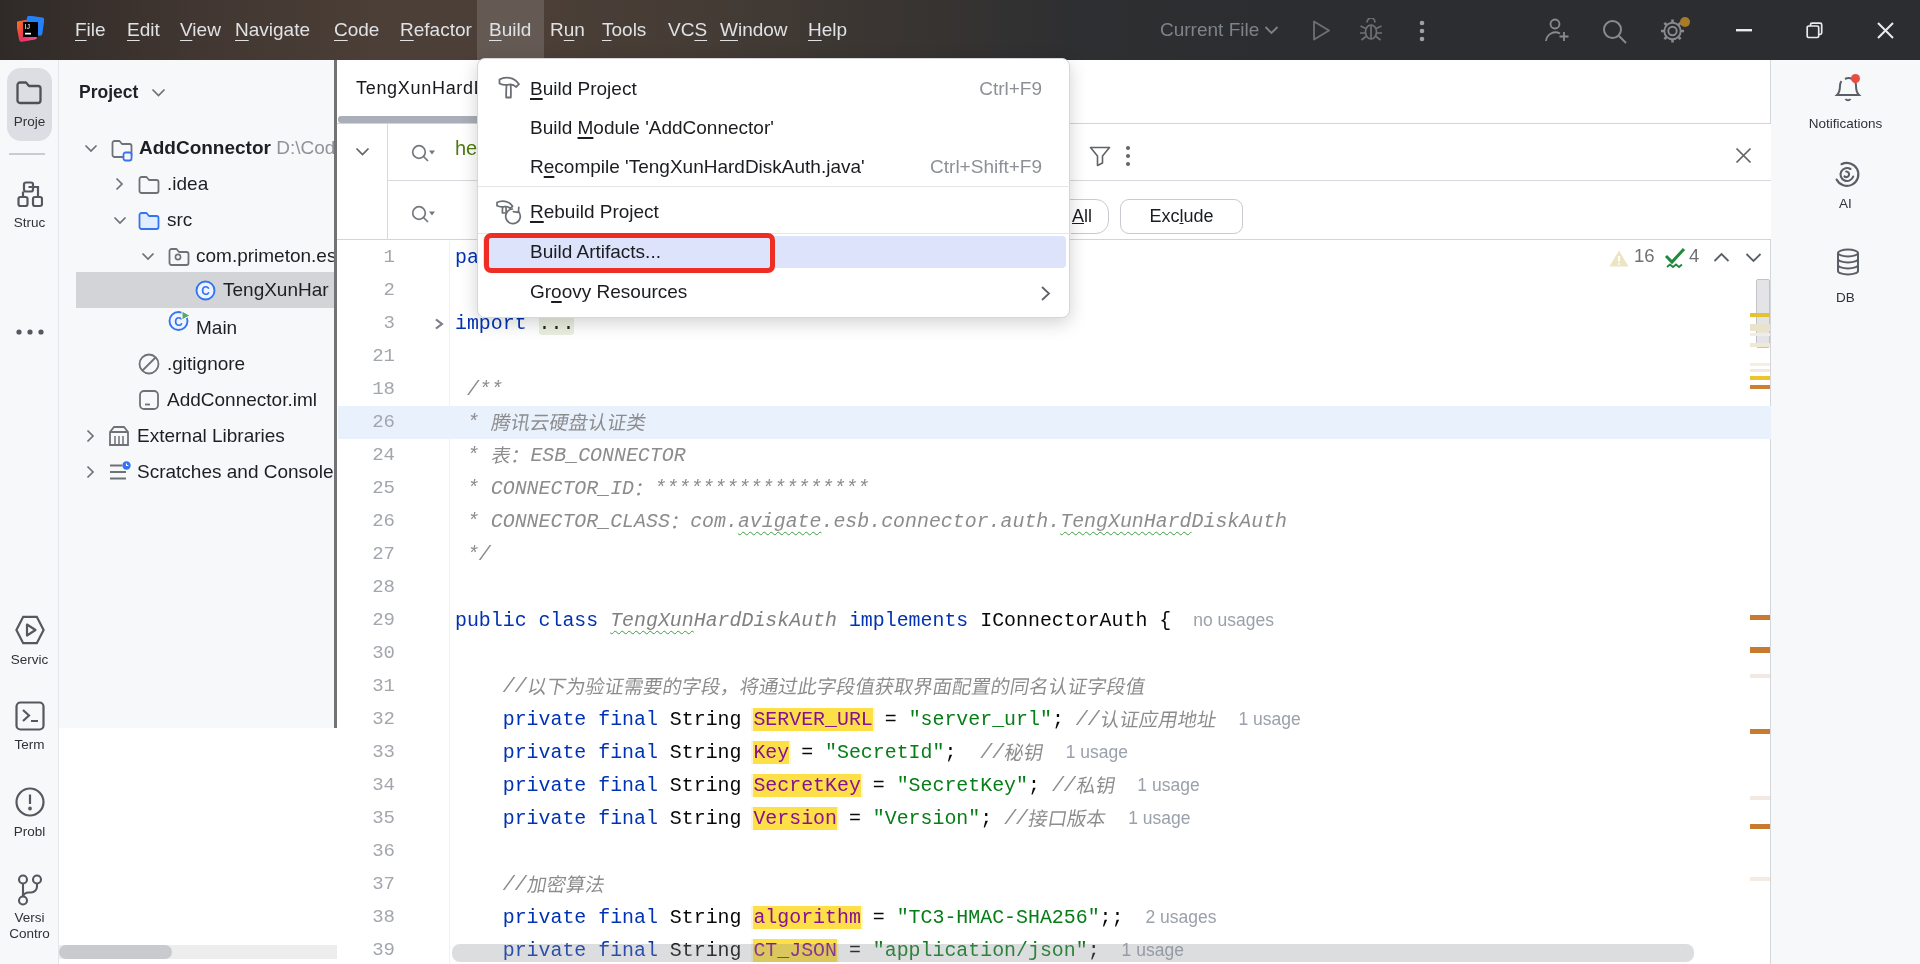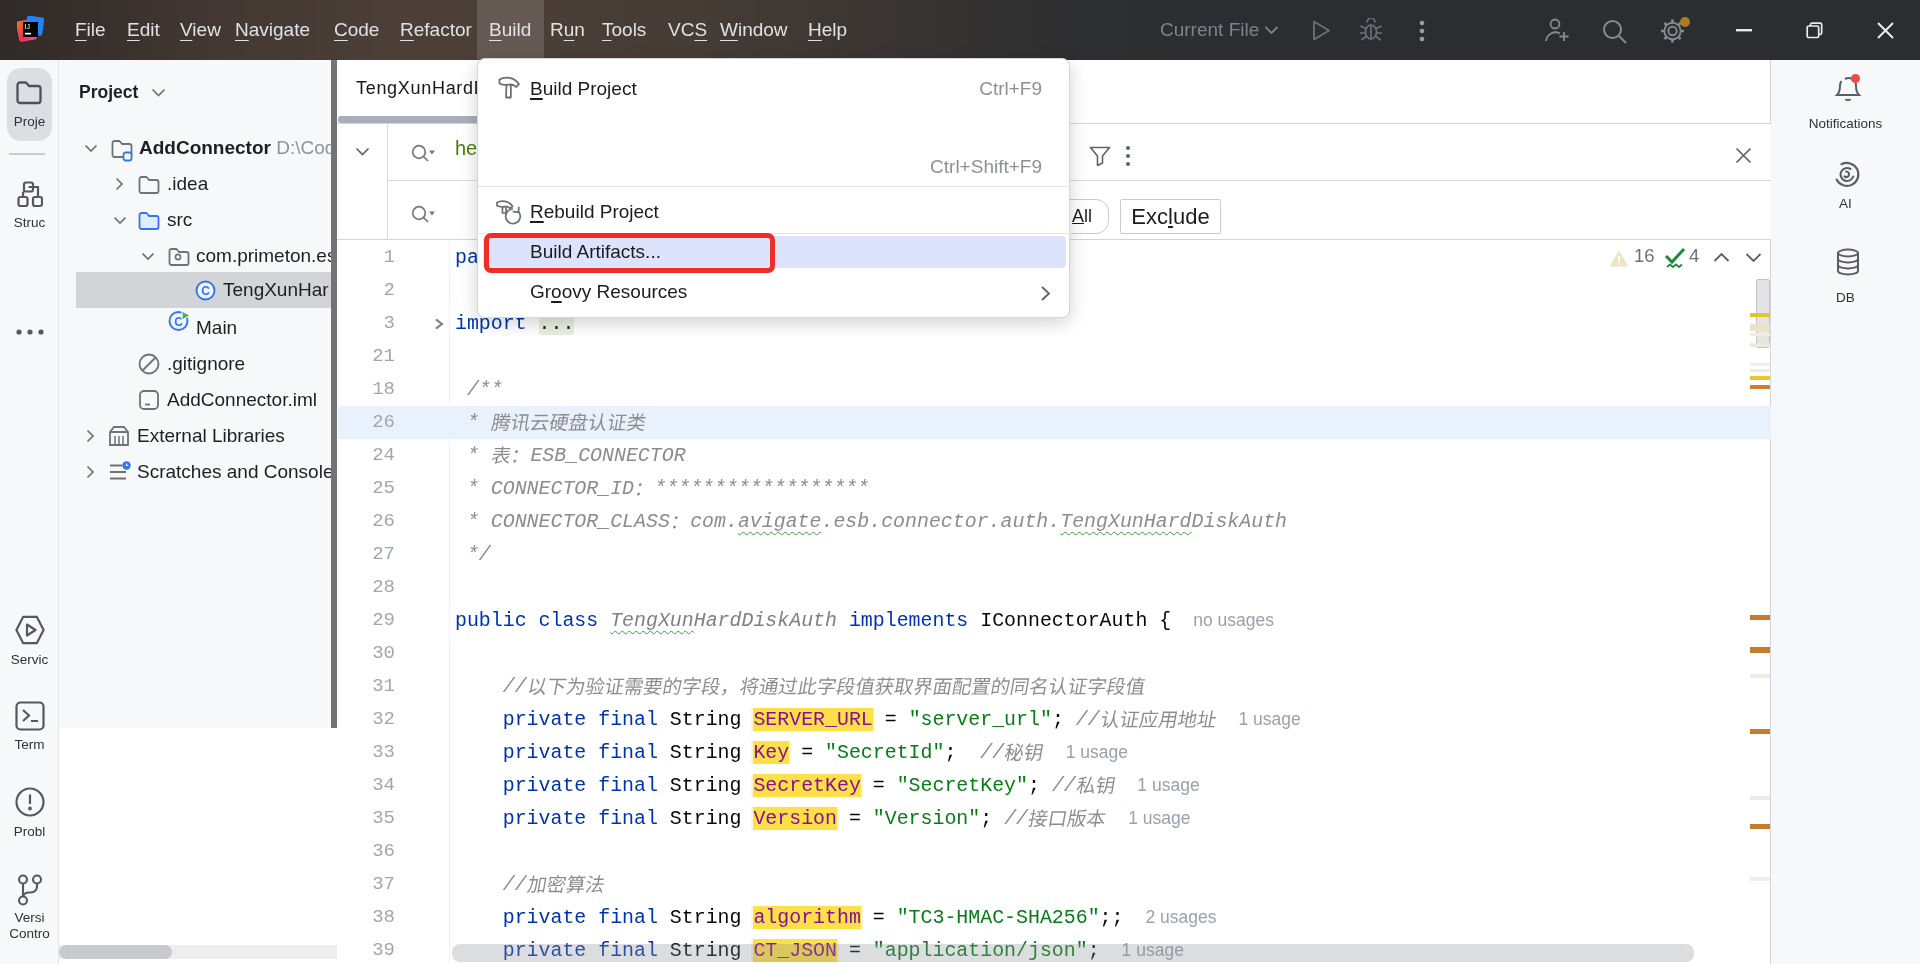--- a/index.html
+++ b/index.html
@@ -8,21 +8,21 @@
 
 #title { position:absolute; left:0; top:0; width:1920px; height:60px;
   background:linear-gradient(90deg,#2f2a28 0,#413631 10%,#4b3f37 20%,#4b3f37 28%,#453c35 36%,#3a3532 46%,#2e2f31 56%,#2b2d30 66%,#2b2d30 100%); }
 #title .mi { position:absolute; top:0; height:60px; line-height:60px; color:#dfe1e5; font-size:19px; }
 #title u { text-decoration-thickness:1.4px; text-underline-offset:3.5px; }
 .buildhl { position:absolute; left:477px; top:0; width:67px; height:60px; background:rgba(255,255,255,.14); }
 
 #lstrip { position:absolute; left:0; top:60px; width:59px; height:904px; background:#f7f8fa; border-right:1px solid #e4e6ea; }
 .slab { position:absolute; width:59px; text-align:center; font-size:13.5px; color:#303237; }
 
-#proj { position:absolute; left:59px; top:60px; width:278px; height:668px; background:#f7f8fa; border-right:6px solid #737373; overflow:hidden; }
+#proj { position:absolute; left:59px; top:60px; width:278px; height:668px; background:#f7f8fa; border-right:3px solid #737373; overflow:hidden; }
 #proj .hdr { position:absolute; left:20px; top:22px; font-size:17.5px; font-weight:bold; color:#202228; }
 .trow { position:absolute; height:36px; line-height:36px; font-size:19px; color:#1d1f23; white-space:nowrap; }
 .dim { color:#8f939a; }
 
 #edit { position:absolute; left:337px; top:60px; width:1434px; height:904px; background:#fff; border-right:1px solid #d4d6da; }
 #tabname { position:absolute; left:356px; top:60px; height:56px; line-height:56px; font-size:18px; letter-spacing:0.7px; color:#16181c; }
 .caret { position:absolute; left:338px; top:406px; width:1433px; height:33px; background:#e9f1fd; }
 .ln { position:absolute; left:337px; width:58px; height:33px; line-height:33px; text-align:right;
   font-family:"Liberation Mono",monospace; font-size:19px; color:#a2a6ad; }
 .cl { position:absolute; left:455px; height:33px; line-height:33px; white-space:pre;
@@ -424,32 +424,34 @@
       <path d="M1.5 1.5 L15.5 15.5 M15.5 1.5 L1.5 15.5" stroke="#5f6368" stroke-width="1.7"></path>
     </svg>
  <svg class="abs" style="left:74px;top:81px" width="24" height="19" viewBox="0 0 24 19">
       <g stroke="#74787e" stroke-width="1.7" fill="none">
         <circle cx="8" cy="8" r="6.3"></circle>
         <path d="M12.5 12.5 L17 17"></path>
       </g>
       <path d="M18 6.5 h6 l-3 4 z" fill="#74787e"></path>
     </svg>
  <div class="abs" style="left:648px;top:75px;width:124px;height:35px;border:1px solid #c7cad0;border-radius:13px;text-align:center;line-height:33px;font-size:18px;color:#1a1c20">Replace <u>A</u>ll</div>
- <div class="abs" style="left:783px;top:75px;width:101px;height:35px;border:1px solid #c7cad0;border-radius:2px;text-align:center;line-height:33px;font-size:22px;color:#1a1c20">Exc<u>l</u>ude</div>
+ <div class="abs" style="left:783px;top:75px;width:123px;height:35px;border:1px solid #c7cad0;border-radius:9px;text-align:center;line-height:33px;font-size:18px;color:#1a1c20">Exc<u>l</u>ude</div>
 </div>
 
 <div id="menu">
  <svg class="abs" style="left:19px;top:15px" width="25" height="26" viewBox="0 0 25 26">
   <g stroke="#6b6e75" stroke-width="1.8" fill="none" stroke-linejoin="round">
    <path d="M2.5 9.5 V5.5 C5.5 3.8 9.5 3.4 12.5 3.9 C16.5 4.5 19.8 6.8 22 10.2 L19 13 C17 10.8 14.5 10.2 12 10.6 C8.5 11.2 5 10.8 2.5 9.5 Z"></path>
    <path d="M9.5 11 C9.2 16 9 20 9.2 23.5 H13.8 C14 19 13.9 14.6 13.7 10.7"></path>
   </g>
     </svg>
  <div class="mitem" style="top:9.5px"><u>B</u>uild Project</div>
     <div class="msc" style="top:9.5px">Ctrl+F9</div>
+ <div class="mitem" style="top:48.5px">Build <u>M</u>odule 'AddConnector'</div>
+ <div class="mitem" style="top:87.5px">R<u>e</u>compile 'TengXunHardDiskAuth.java'</div>
     <div class="msc" style="top:87.5px">Ctrl+Shift+F9</div>
  <div class="msep" style="top:126.5px"></div>
  <svg class="abs" style="left:17px;top:139px" width="30" height="30" viewBox="0 0 30 30">
   <g stroke="#6b6e75" stroke-width="1.7" fill="none" stroke-linejoin="round">
    <path d="M2 7.8 V4.6 C4.4 3.2 7.6 2.9 10 3.3 C13.2 3.8 15.8 5.6 17.6 8.3 L15.2 10.5 C13.6 8.8 11.6 8.3 9.6 8.6 C6.8 9 4 8.8 2 7.8 Z"></path>
    <path d="M7.6 9 C7.4 11.5 7.3 13.2 7.4 15 H11.1 C11.2 13 11.2 11.6 11 9"></path>
    <path d="M23.5 13.5 a7.3 7.3 0 1 1 -5.4 -2.5"></path>
    <path d="M23.8 9.3 l-0.4 5 -5 -0.7" stroke-linecap="round"></path>
   </g>
     </svg>

